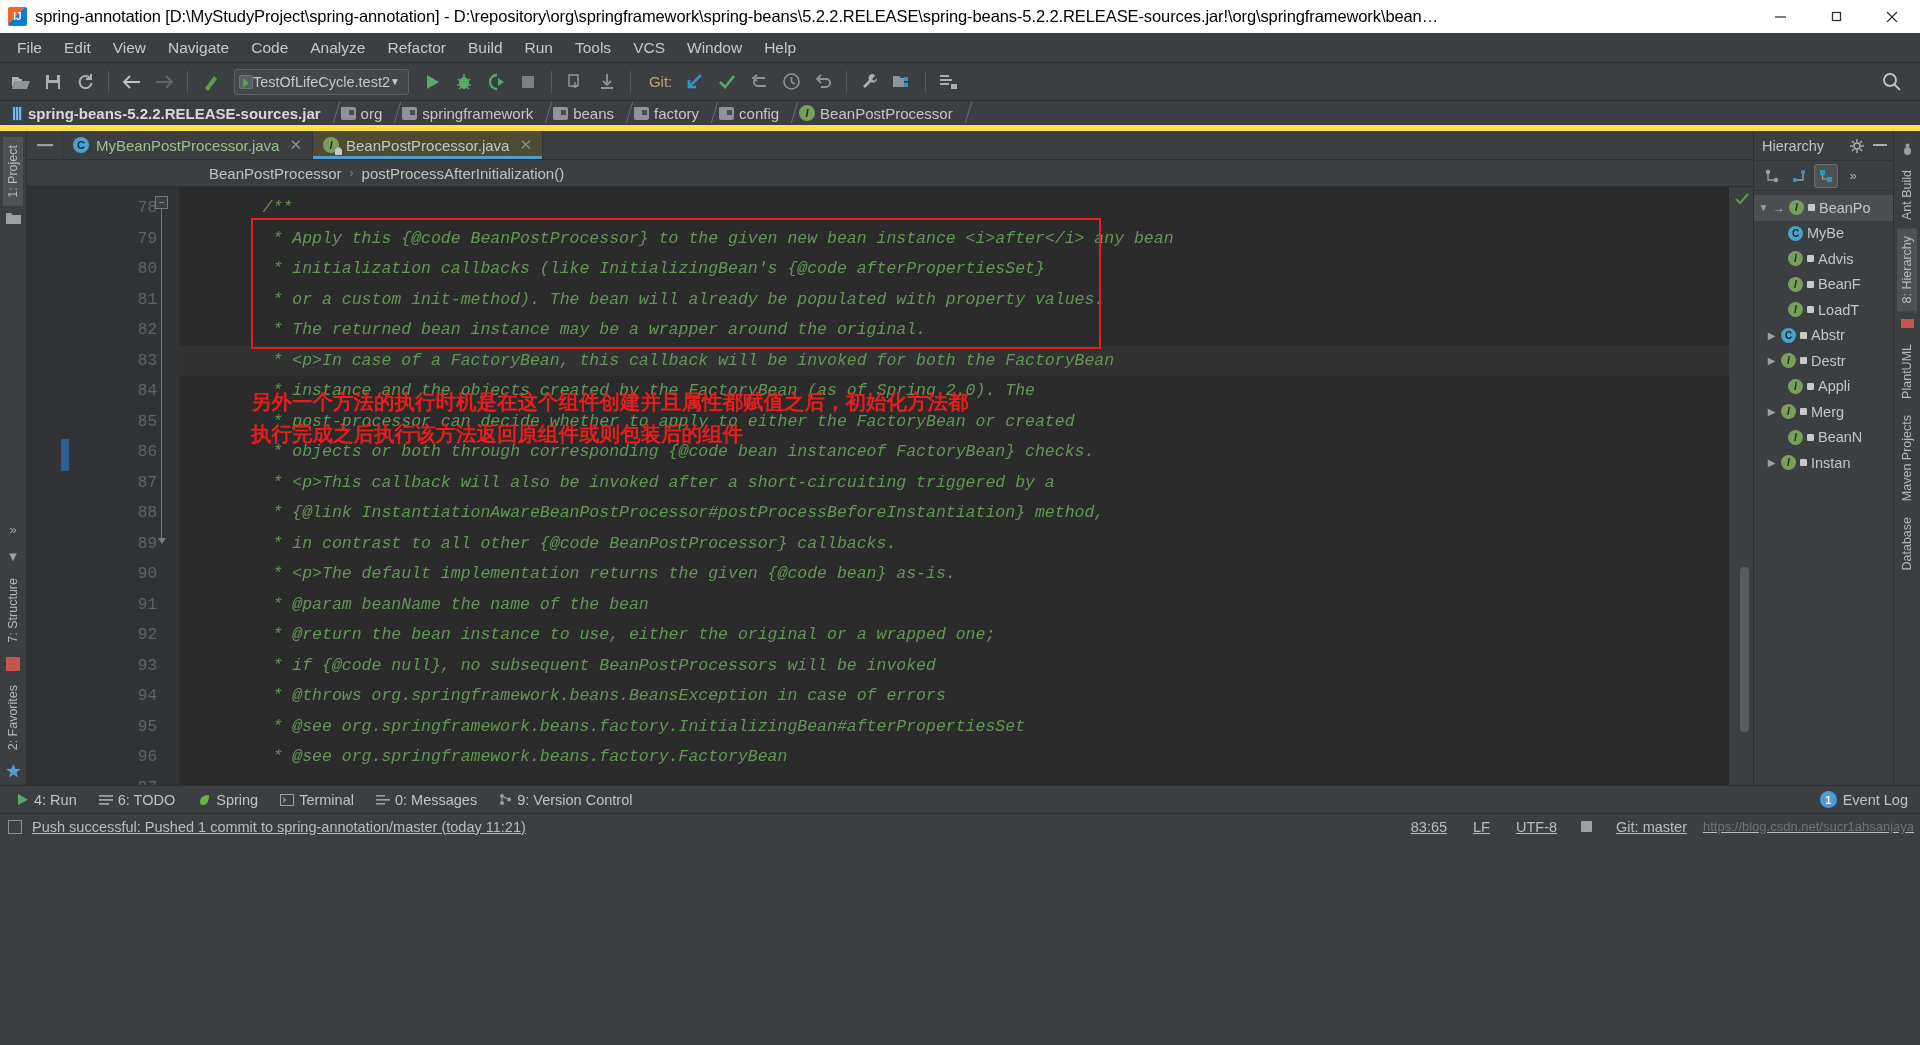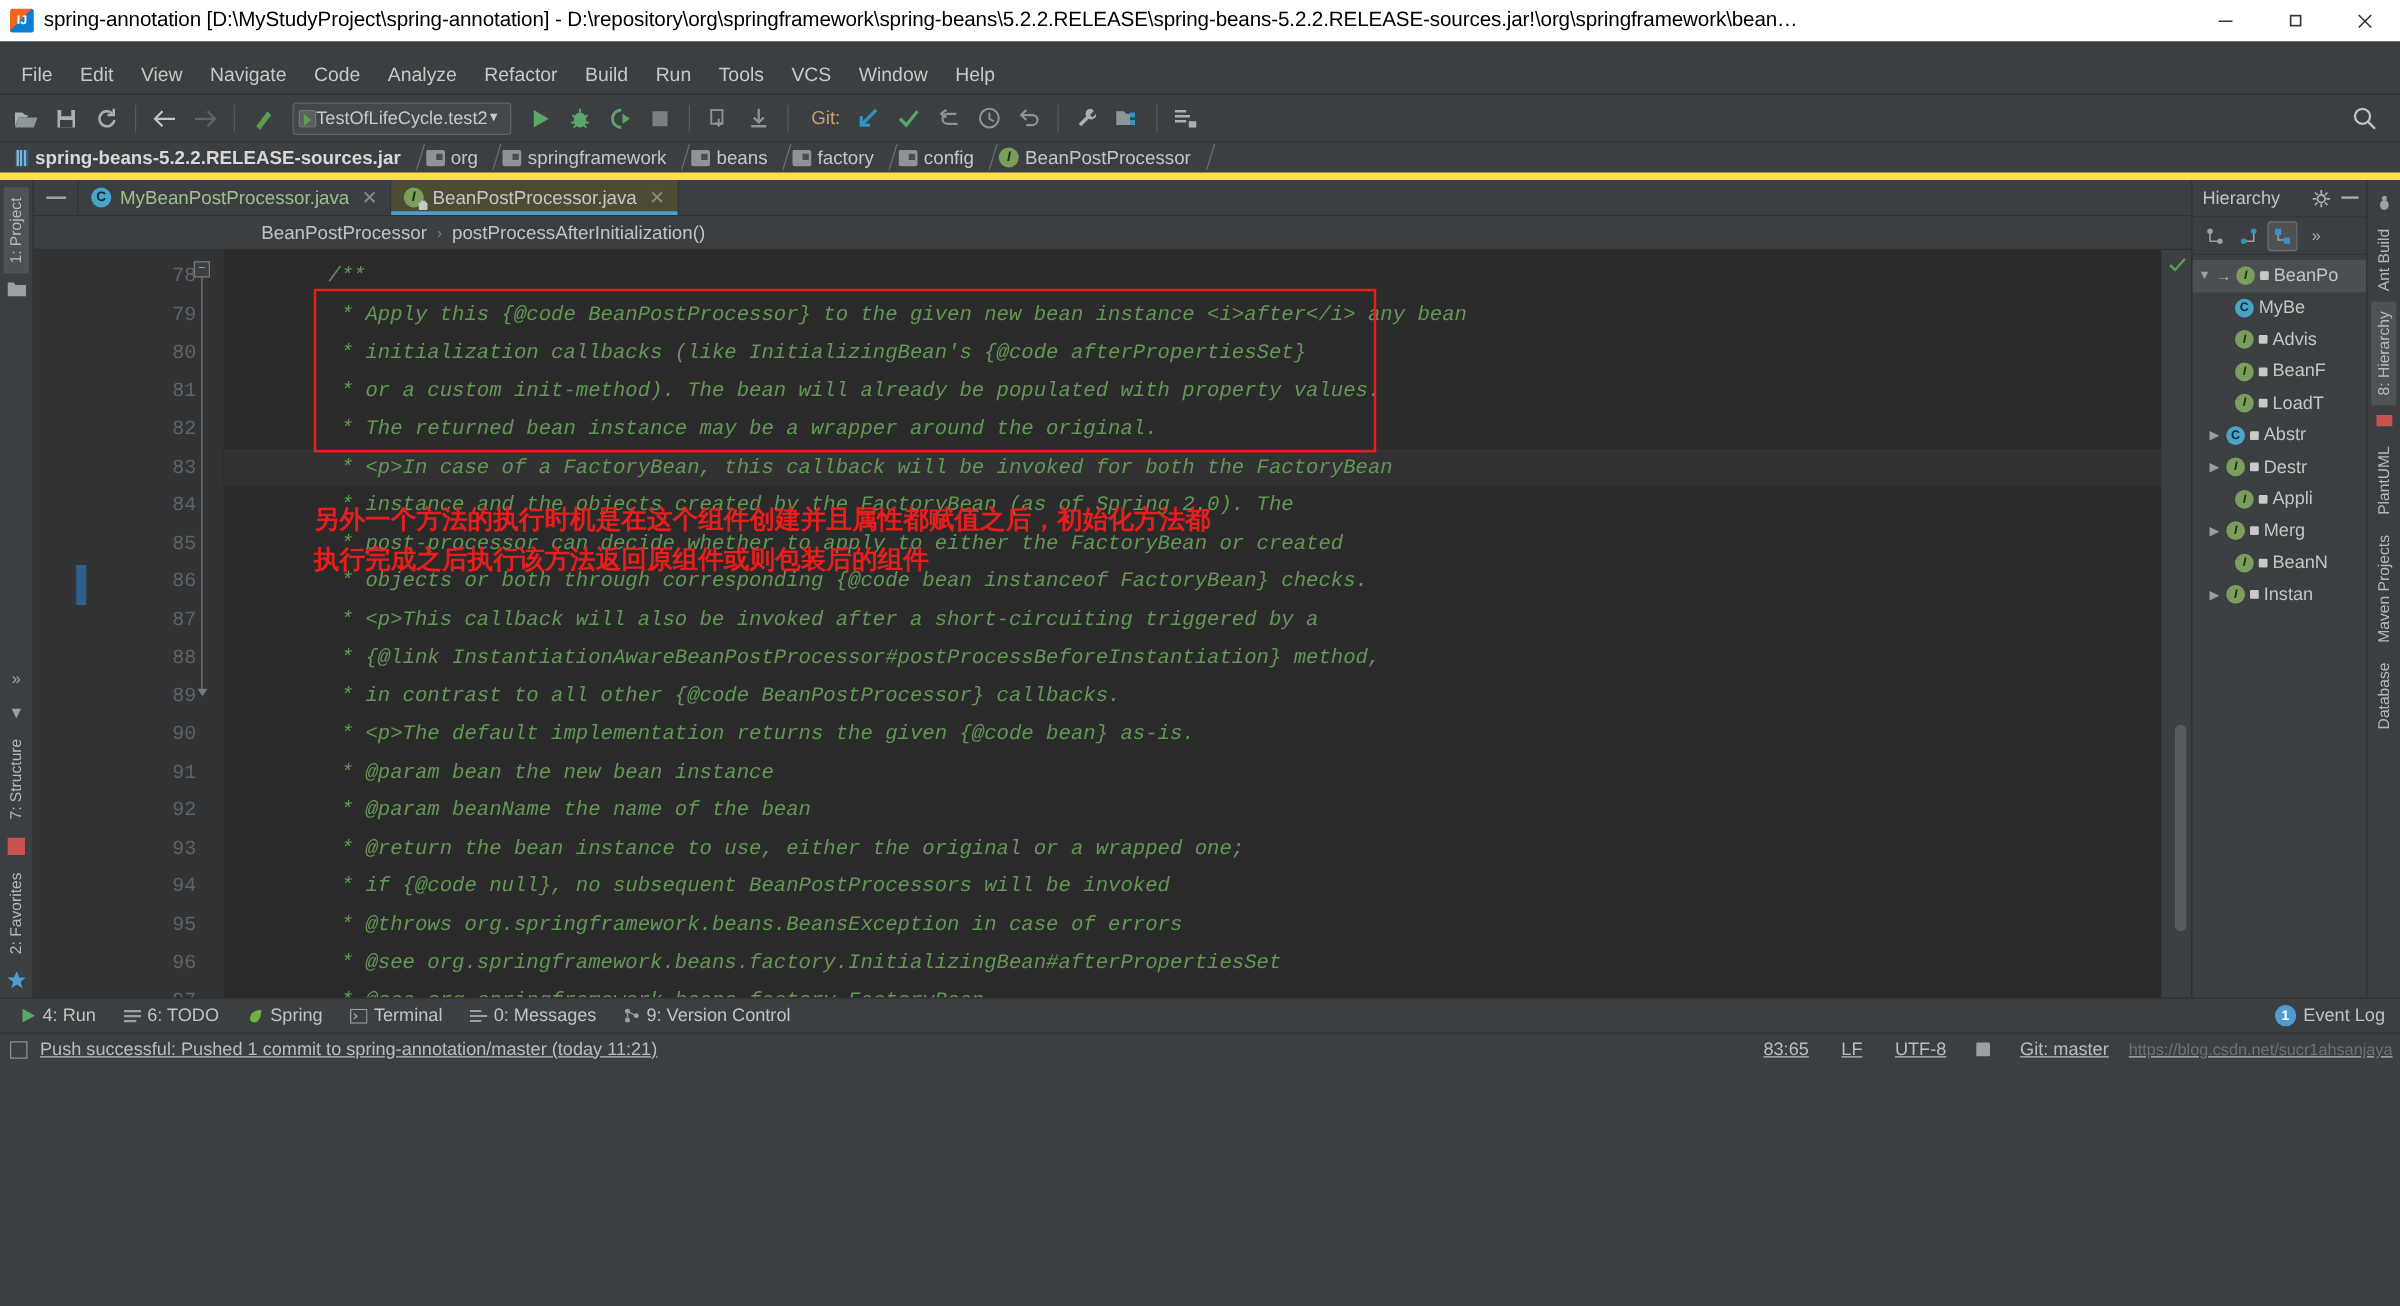--- a/index.html
+++ b/index.html
@@ -32,21 +32,21 @@
   }
   .winbtns { display: flex; align-items: center; flex: 0 0 auto; }
   .winbtn {
     width: 56px; height: 33px; display: flex; align-items: center;
     justify-content: center; color: #333; font-size: 17px;
   }
 
   
   .menubar {
     height: 30px; background: #3c3f41; display: flex; align-items: center;
-    padding-left: 6px; border-bottom: 1px solid #2e3133; margin-top: 13px;
+    padding-left: 6px; border-bottom: 1px solid #2e3133;
   }
   .menuitem {
     padding: 3px 11px; font-size: 15.5px; color: #c8c8c8; cursor: default;
     white-space: nowrap;
   }
 
   
   .toolbar {
     height: 38px; background: #3c3f41; display: flex; align-items: center;
     padding-left: 6px; gap: 2px; border-bottom: 1px solid #2e3133;
@@ -607,21 +607,20 @@
           <div class="cline">     * or a custom init-method). The bean will already be populated with property values.</div>
           <div class="cline">     * The returned bean instance may be a wrapper around the original.</div>
           <div class="cline hl">     * &lt;p&gt;In case of a FactoryBean, this callback will be invoked for both the FactoryBean</div>
           <div class="cline">     * instance and the objects created by the FactoryBean (as of Spring 2.0). The</div>
           <div class="cline">     * post-processor can decide whether to apply to either the FactoryBean or created</div>
           <div class="cline">     * objects or both through corresponding {@code bean instanceof FactoryBean} checks.</div>
           <div class="cline">     * &lt;p&gt;This callback will also be invoked after a short-circuiting triggered by a</div>
           <div class="cline">     * {@link InstantiationAwareBeanPostProcessor#postProcessBeforeInstantiation} method,</div>
           <div class="cline">     * in contrast to all other {@code BeanPostProcessor} callbacks.</div>
           <div class="cline">     * &lt;p&gt;The default implementation returns the given {@code bean} as-is.</div>
-          <div class="cline">     * @param bean the new bean instance</div>
           <div class="cline">     * @param beanName the name of the bean</div>
           <div class="cline">     * @return the bean instance to use, either the original or a wrapped one;</div>
           <div class="cline">     * if {@code null}, no subsequent BeanPostProcessors will be invoked</div>
           <div class="cline">     * @throws org.springframework.beans.BeansException in case of errors</div>
           <div class="cline">     * @see org.springframework.beans.factory.InitializingBean#afterPropertiesSet</div>
           <div class="cline">     * @see org.springframework.beans.factory.FactoryBean</div>
 
           <div class="redbox" style="left:72px; top:31px; width:850px; height:131px;"></div>
 
           <div class="redtext" style="left:72px; top:200px;">另外一个方法的执行时机是在这个组件创建并且属性都赋值之后，初始化方法都</div>

